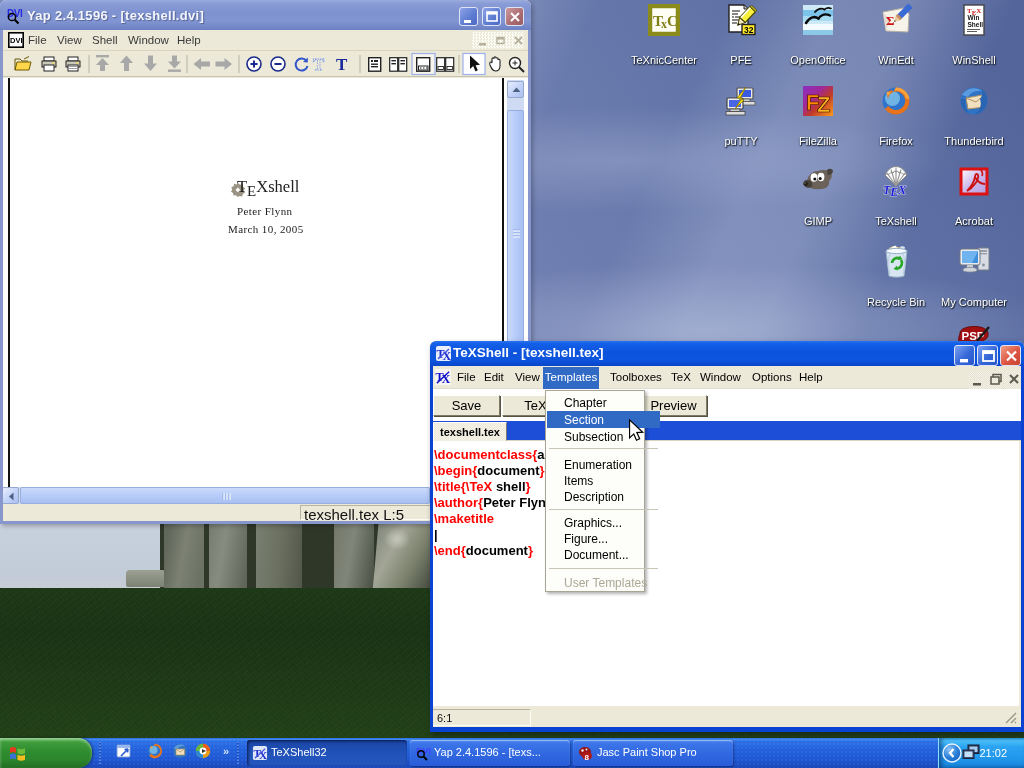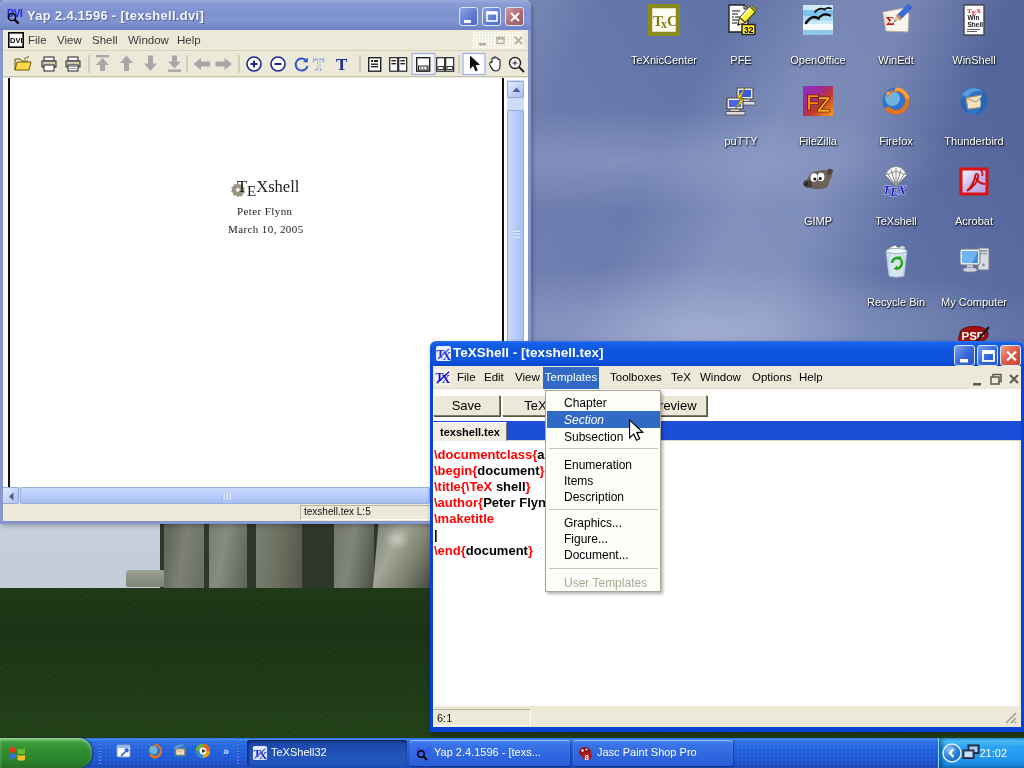--- a/index.html
+++ b/index.html
@@ -47,21 +47,21 @@
 #yap-tools { position:absolute; left:0; top:52px; width:531px; height:25px; background:#ece9d8; border-bottom:1px solid #c6c3b2; }
 #yap-doc { position:absolute; left:0; top:78px; width:528px; height:409px; background:#fff; }
 #yap-page-l { position:absolute; left:8px; top:0; width:2px; height:409px; background:#111; }
 #yap-page-r { position:absolute; left:502px; top:0; width:2px; height:409px; background:#111; }
 #yap-vscroll { position:absolute; left:507px; top:80px; width:17px; height:407px; background:#cfdaf3; }
 #yap-hscroll { position:absolute; left:0px; top:487px; width:525px; height:17px; background:#cfdaf3; }
 .sbtn { position:absolute; background:linear-gradient(135deg,#e6ecfb,#c2d2f8 55%,#aabff2); border:1px solid #97a8ce; border-radius:2px; }
 .sthumb { position:absolute; background:linear-gradient(90deg,#cadafb,#b8cdf9 45%,#a8c0f2); border:1px solid #98aedd; border-radius:2px; }
 #yap-hscroll .sthumb { background:linear-gradient(#cadafb,#b8cdf9 45%,#a8c0f2); }
 #yap-status { position:absolute; left:0; top:504px; width:531px; height:17px; background:#ece9d8; }
-#yap-status .cellr { position:absolute; left:300px; top:1px; width:224px; height:15px; border:1px solid; border-color:#b8b4a2 #fdfcf5 #fdfcf5 #b8b4a2; font-size:10px; color:#111; padding-left:3px; }
+#yap-status .cellr { position:absolute; left:300px; top:1px; width:224px; height:15px; border:1px solid; border-color:#b8b4a2 #fdfcf5 #fdfcf5 #b8b4a2; font-size:15px; color:#111; padding-left:3px; }
 .docserif { font-family:"Liberation Serif", serif; color:#222; }
 
 
 #tsh { left:430px; top:341px; width:594px; height:391px; background:#ece9d8;
   border-radius:6px 6px 0 0; box-shadow:2px 3px 6px rgba(0,0,0,0.35); }
 #tsh .brd { position:absolute; background:#0a42d2; }
 #tsh-title { position:absolute; left:0; top:0; width:594px; height:25px; border-radius:6px 6px 0 0;
   background:linear-gradient(#2a73f0 0%, #1460e8 10%, #0c53dd 45%, #0e55de 75%, #0a4ad2 92%, #0845c8 100%); }
 #tsh-title .ttl { position:absolute; left:23px; top:4px; color:#fff; font-weight:bold; font-size:13.5px; }
 #tsh-menu { position:absolute; left:0; top:25px; width:594px; height:23px; background:#ece9d8; border-bottom:1px solid #e0ddd0; }
@@ -72,24 +72,24 @@
 #tsh-tab1 { position:absolute; left:3px; top:1px; width:74px; height:19px; background:#ece9d8; border:1px solid; border-color:#fffef8 #7d7a68 transparent #fffef8;
   font-weight:bold; font-size:11px; text-align:center; line-height:18px; color:#000;
   background-image:repeating-conic-gradient(#f6f4ea 0% 25%, #ece9d8 0% 50%); background-size:2px 2px; }
 #tsh-edit { position:absolute; left:0; top:100px; width:589px; height:265px; background:#fff; overflow:hidden; }
 #tsh-edit .ln { position:absolute; left:4px; font-weight:bold; font-size:13px; white-space:pre; color:#000; }
 #tsh-edit .r { color:#f00; }
 #tsh-status { position:absolute; left:0; top:365px; width:594px; height:21px; background:#ece9d8; }
 .scell { position:absolute; top:3px; height:17px; border:1px solid; border-color:#b8b4a2 #fdfcf5 #fdfcf5 #b8b4a2; font-size:11px; color:#111; padding:2px 0 0 4px; }
 
 
-#ddmenu { position:absolute; left:545px; top:390px; width:116px; height:202px; background:#fdfdfa; border:1px solid #a8a595; box-shadow:2px 2px 3px rgba(0,0,0,0.3); }
+#ddmenu { position:absolute; left:545px; top:390px; width:100px; height:202px; background:#fdfdfa; border:1px solid #a8a595; box-shadow:2px 2px 3px rgba(0,0,0,0.3); }
 #ddmenu .mi { position:absolute; left:1px; width:113px; height:17px; font-size:12px; color:#000; padding:2px 0 0 17px; }
 #ddmenu .sep { position:absolute; left:3px; width:109px; height:1px; background:#c8c5b5; }
-#ddmenu .hi { background:#316ac5; color:#fff;font-style:italic; }
+#ddmenu .hi { background:#316ac5; color:#fff; }
 #ddmenu .dis { color:#aba895; }
 
 
 #taskbar { position:absolute; left:0; top:738px; width:1024px; height:30px;
   background:
     radial-gradient(circle 1px at 2px 2px, rgba(150,195,255,0.16), rgba(0,0,0,0) 1.5px),
     linear-gradient(#2665e2 0%, #408bf0 4%, #2e71e6 10%, #2463dd 35%, #2058d4 70%, #1c4cc0 92%, #1a47b5 100%);
   background-size:4px 4px, 100% 100%; }
 #startbtn { position:absolute; left:0; top:0; width:92px; height:30px; border-radius:0 14px 14px 0;
   background:linear-gradient(#5aba55 0%, #3f9e3c 12%, #2f8c2f 45%, #2d872d 70%, #247224 95%);

